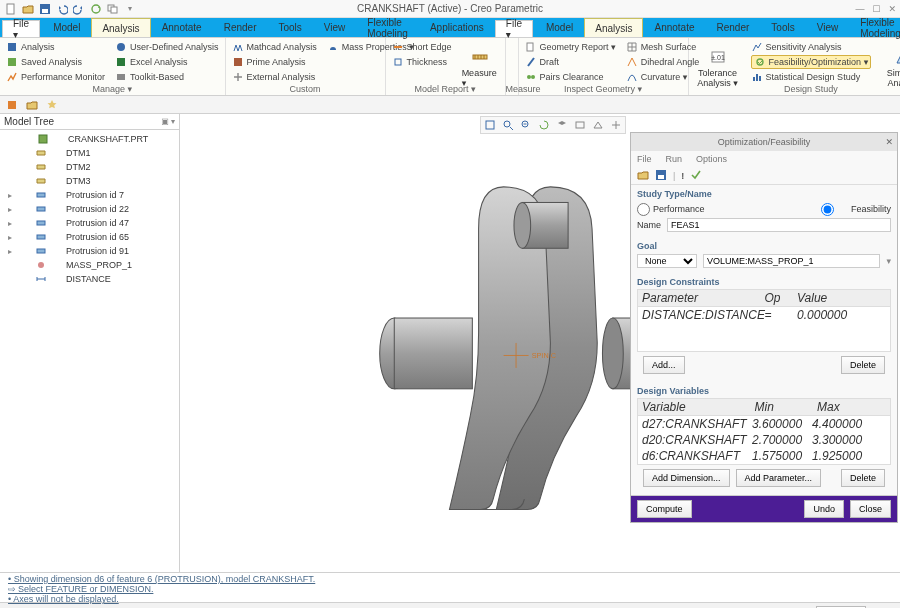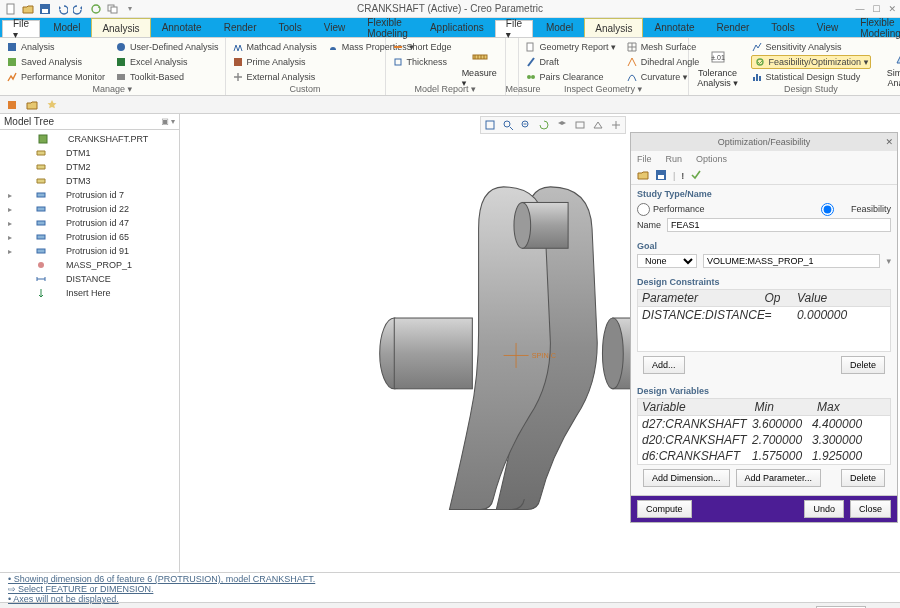--- a/index.html
+++ b/index.html
@@ -447,27 +447,20 @@
             </svg></span>
           <span>MASS_PROP_1</span>
         </div>
         <div class="tree-item child">
           <span class="exp"></span>
           <span class="ti-ico"><svg viewBox="0 0 10 10">
               <path d="M1 5h8M1 3v4M9 3v4" stroke="#3a6aa8" fill="none"></path>
             </svg></span>
           <span>DISTANCE</span>
         </div>
-        <div class="tree-item child">
-          <span class="exp"></span>
-          <span class="ti-ico"><svg viewBox="0 0 10 10">
-              <path d="M5 1l0 8M5 9l-2-2M5 9l2-2" stroke="#2a8a4a" fill="none"></path>
-            </svg></span>
-          <span>Insert Here</span>
-        </div>
       </div>
   </div>
 
   <div class="canvas">
     <div class="canvas-tb">
       <span class="sb-btn">
           <svg class="ico" viewBox="0 0 12 12">
             <rect x="2" y="2" width="8" height="8" fill="none" stroke="#3a6aa8"></rect>
           </svg>
         </span>

